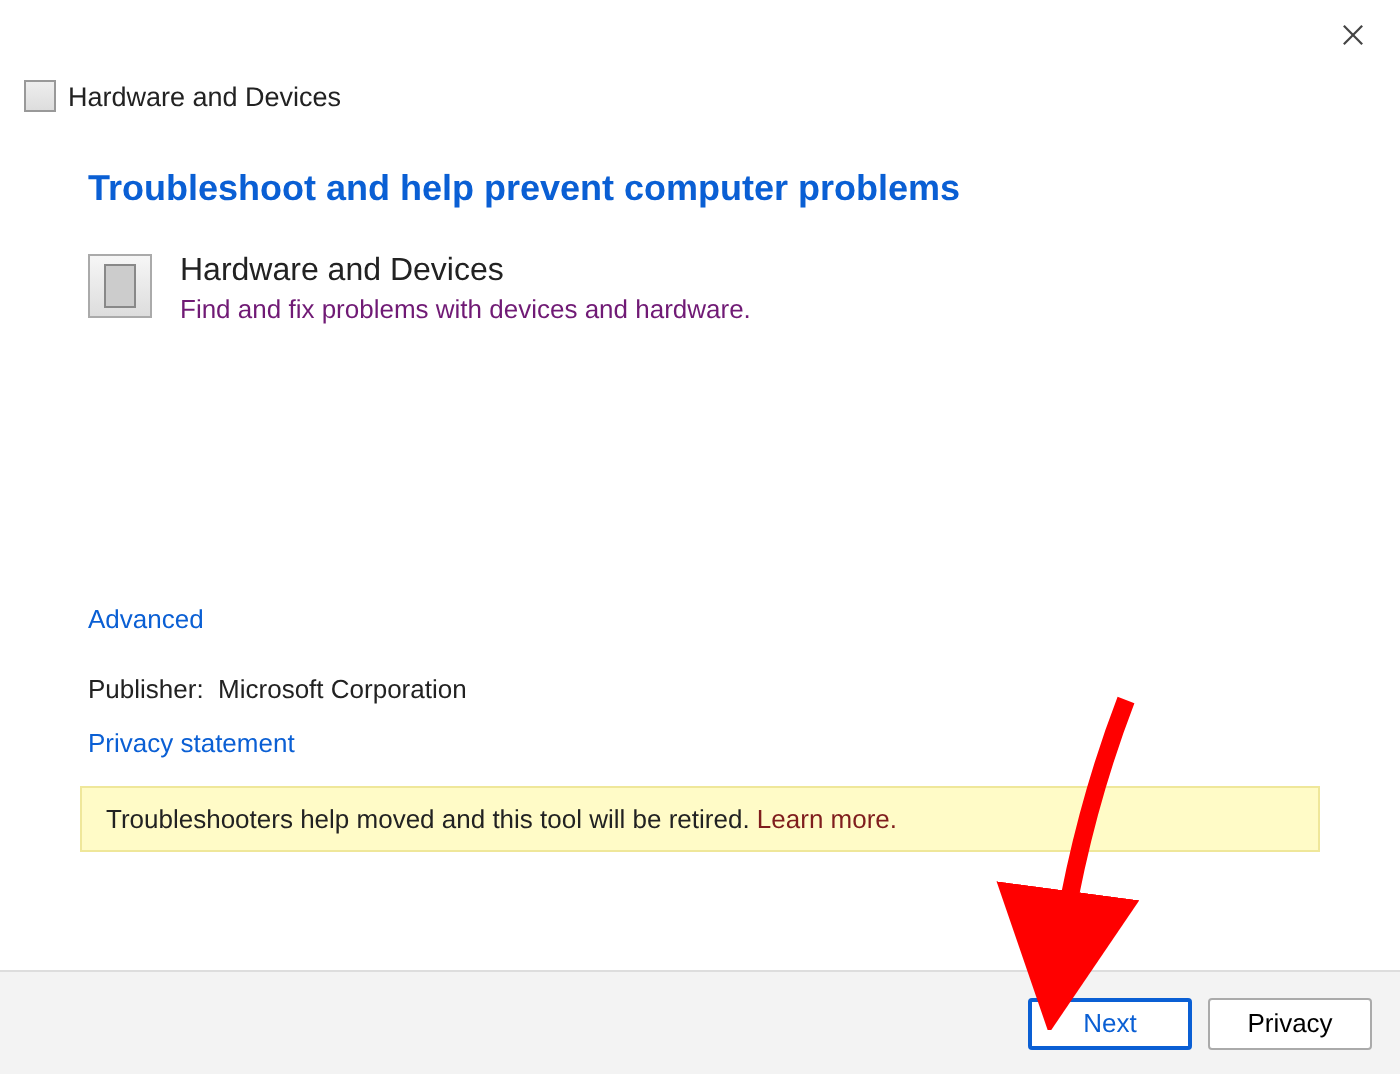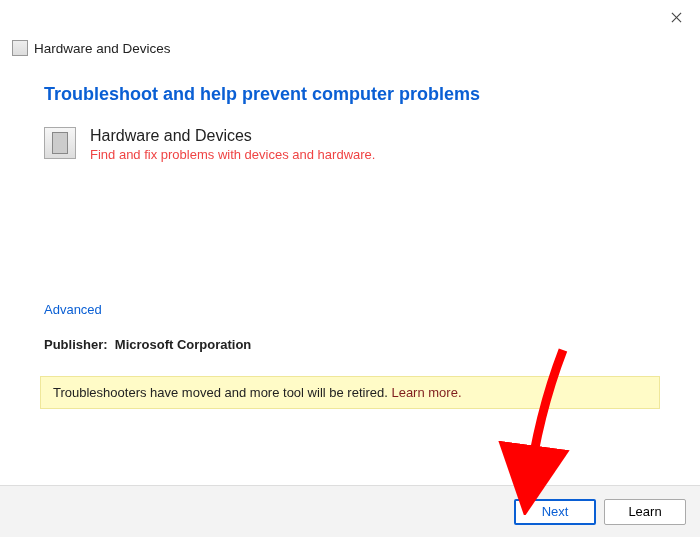--- a/index.html
+++ b/index.html
@@ -72,35 +72,34 @@
       background: #ccc;
       border: 1px solid #888;
     }
     .troubleshooter-text h2 {
       font-size: 16px;
       font-weight: 400;
       color: #222;
     }
     .troubleshooter-text p {
       font-size: 13px;
-      color: #ef4444;
+      color: #701a75;
       margin-top: 2px;
     }
     .advanced-link {
       color: #0a5fd4;
       font-size: 13px;
       cursor: pointer;
       display: inline-block;
       margin-bottom: 20px;
     }
     .publisher-line {
       font-size: 13px;
       color: #222;
-      margin-bottom: 24px;
-      font-weight: bold;
+      margin-bottom: 12px;
     }
     .privacy-link {
       color: #0a5fd4;
       font-size: 13px;
       cursor: pointer;
       display: inline-block;
       margin-bottom: 14px;
     }
     .notice-bar {
       background: #fffbc7;
@@ -178,29 +177,30 @@
       <p>Find and fix problems with devices and hardware.</p>
     </div>
   </div>
 
   <a class="advanced-link">Advanced</a>
 
   <div class="publisher-line">
     <span>Publisher:</span>&nbsp;&nbsp;<span>Microsoft Corporation</span>
   </div>
 
+  <a class="privacy-link">Privacy statement</a>
 
   <div class="notice-bar">
-    <span>Troubleshooters have moved and more tool will be retired. </span><a class="learn-link">Learn more.</a>
+    <span>Troubleshooters help moved and this tool will be retired. </span><a class="learn-link">Learn more.</a>
   </div>
 </div>
 
 <div class="footer">
   <button class="btn btn-primary">Next</button>
-  <button class="btn">Learn</button>
+  <button class="btn">Privacy</button>
 </div>
 
 <svg class="arrow-overlay" viewBox="0 0 160 170">
   <defs>
     <marker id="ah" markerWidth="8" markerHeight="8" refX="5" refY="4" orient="auto">
       <polygon points="0,0 8,4 0,8" fill="#ff0000"></polygon>
     </marker>
   </defs>
   <path d="M 115 5 Q 90 70 80 145" stroke="#ff0000" stroke-width="9" fill="none" marker-end="url(#ah)"></path>
 </svg>

